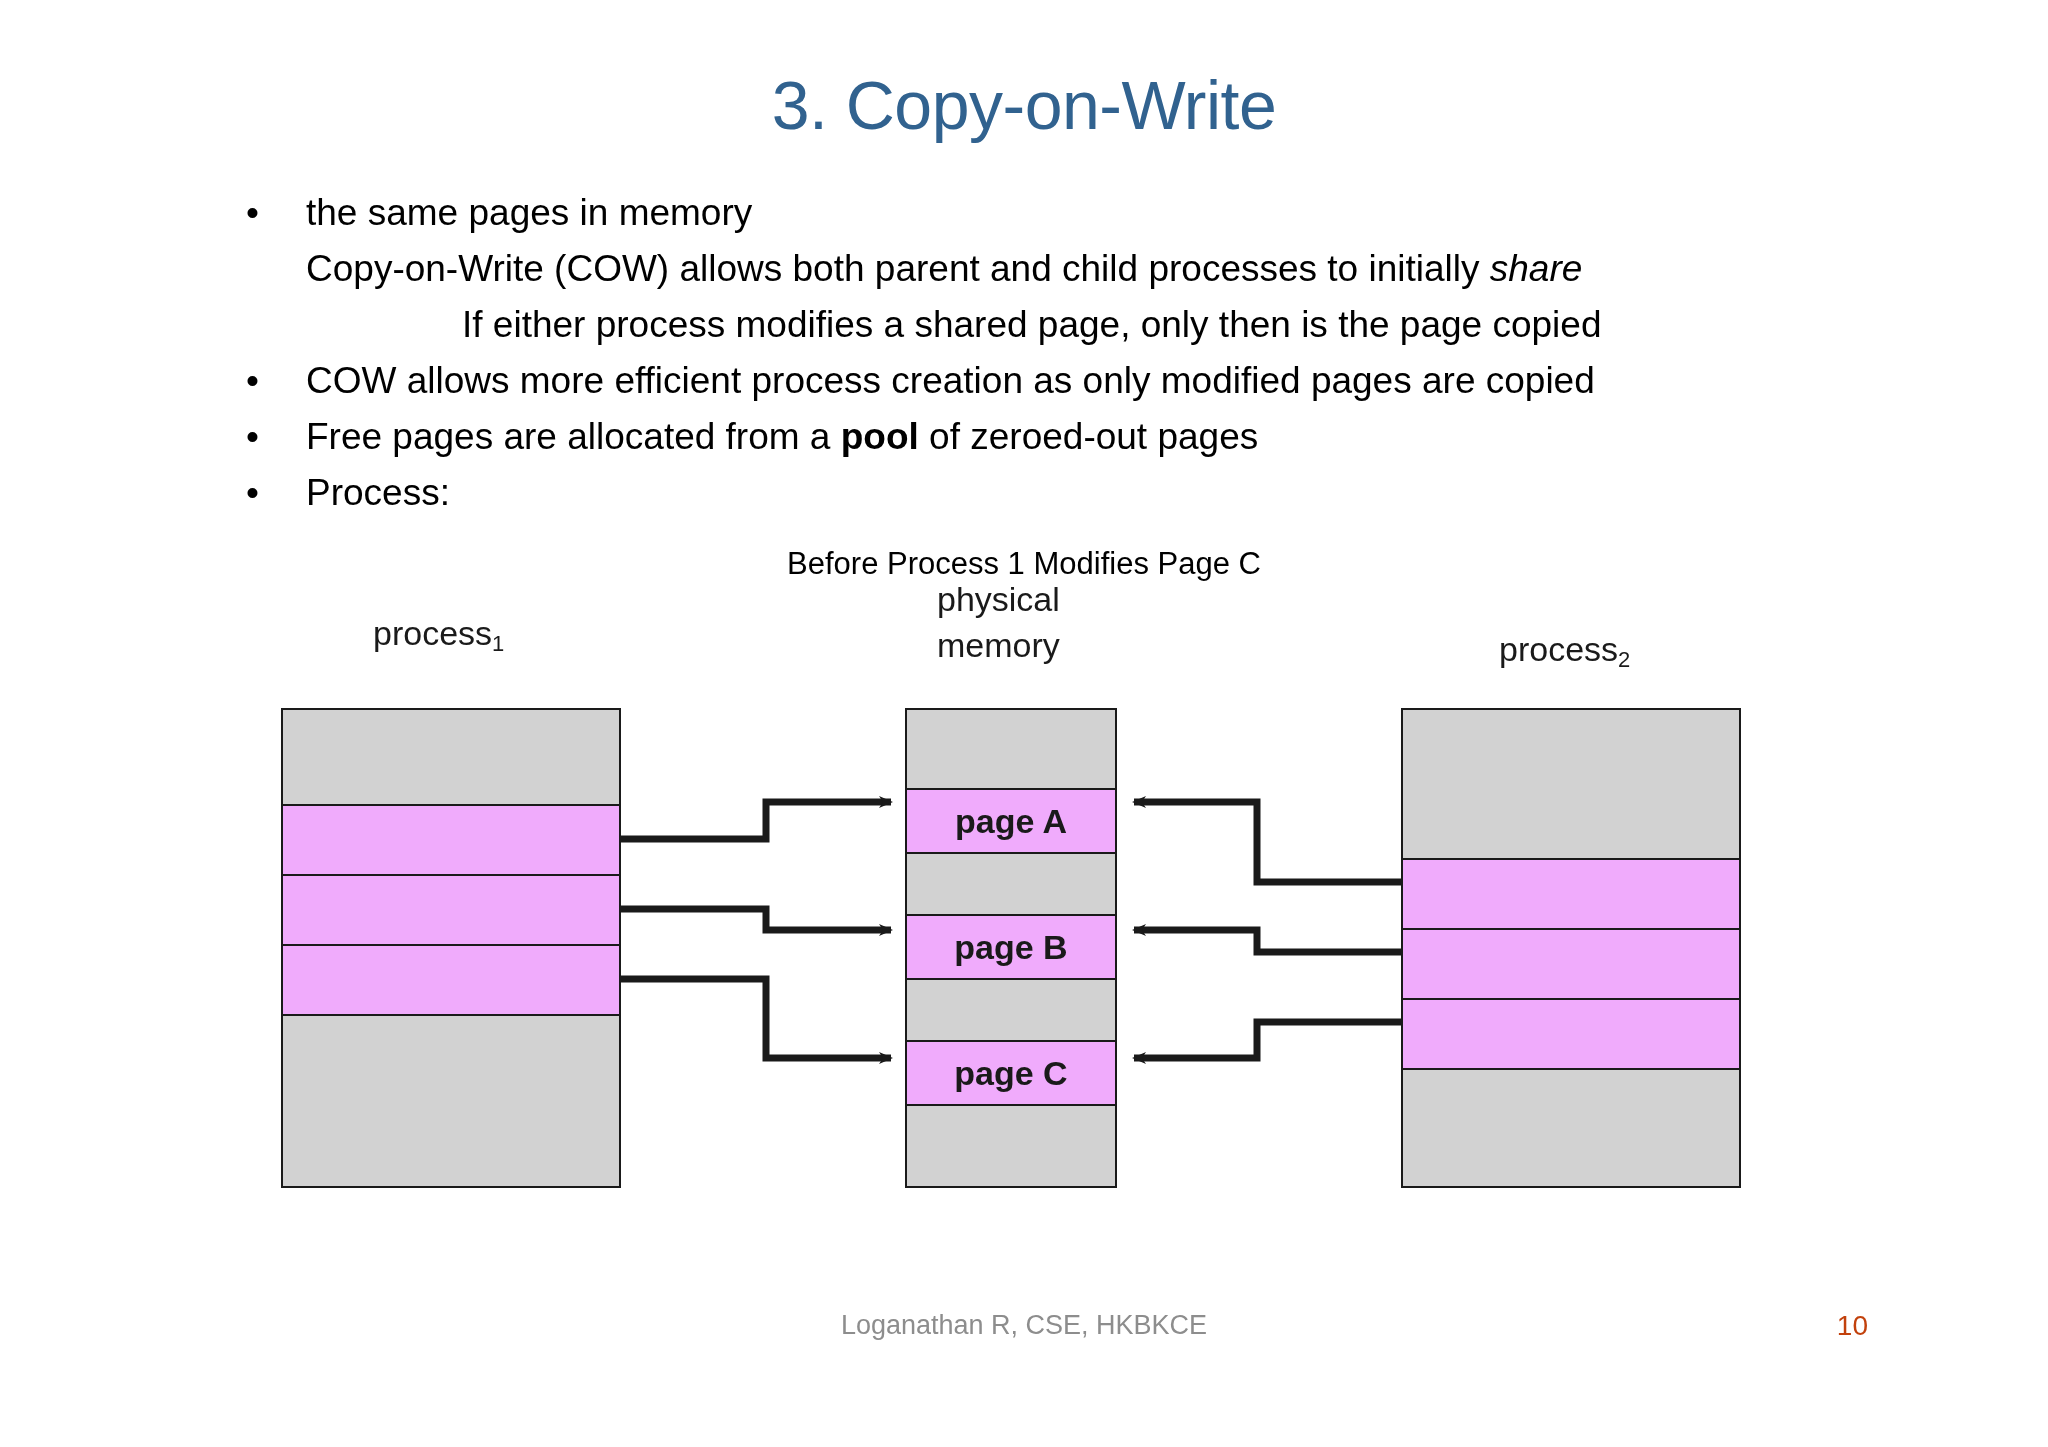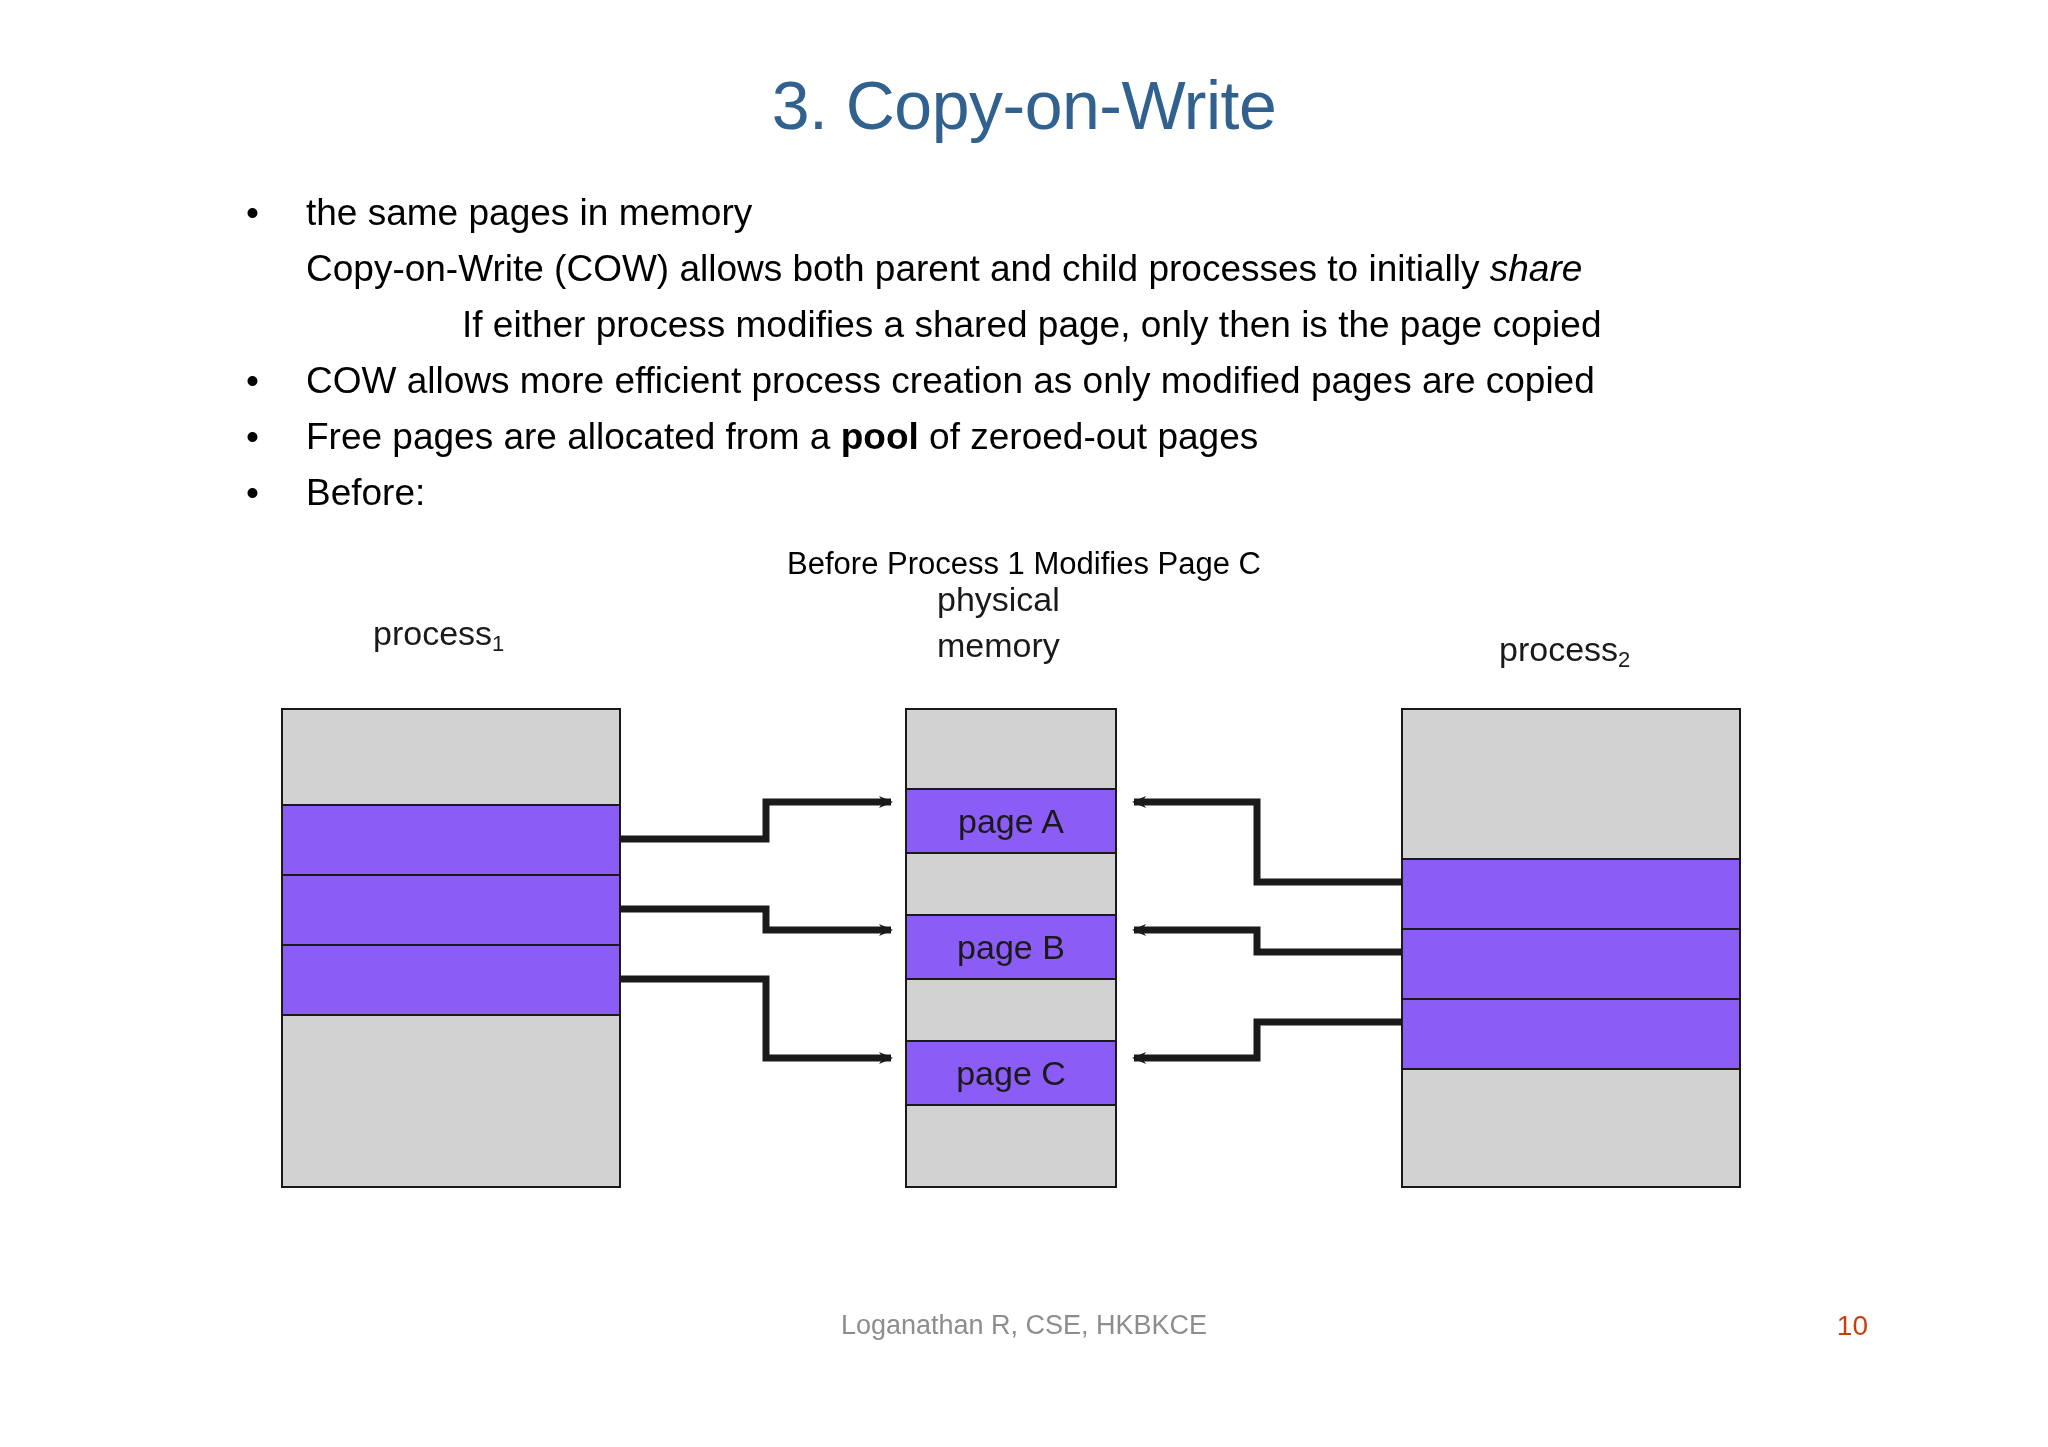--- a/index.html
+++ b/index.html
@@ -112,21 +112,21 @@
     background: #d2d2d2;
   }
   .cell {
     box-sizing: border-box;
     width: 100%;
     border-bottom: 2px solid #1a1a1a;
     position: relative;
   }
   .cell:last-child { border-bottom: none; }
   .cell.gray { background: #d2d2d2; }
-  .cell.blue { background: #8b5cf6; }
+  .cell.blue { background: #f0abfc; font-weight: bold; }
   .cell-label {
     position: absolute;
     left: 0; right: 0;
     top: 50%;
     transform: translateY(-50%);
     text-align: center;
     font-size: 34px;
     color: #1a1a1a;
     font-family: "Liberation Sans", sans-serif;
   }
@@ -178,21 +178,21 @@
       <span class="bullet-text">COW allows more efficient process creation as only modified pages are copied</span>
     </div>
 
     <div class="bullet-row">
       <span class="bullet-dot">•</span>
       <span class="bullet-text"><span>Free pages are allocated from a </span><span class="bold">pool</span><span> of zeroed-out pages</span></span>
     </div>
 
     <div class="bullet-row">
       <span class="bullet-dot">•</span>
-      <span class="bullet-text">Before:</span>
+      <span class="bullet-text">Process:</span>
     </div>
 
   </div>
 
   <div id="diagram-heading">Before Process 1 Modifies Page C</div>
 
   <div id="diagram">
 
     <div class="col-label" style="left:356px; top:12px;"><span>process</span><sub>1</sub></div>
 

